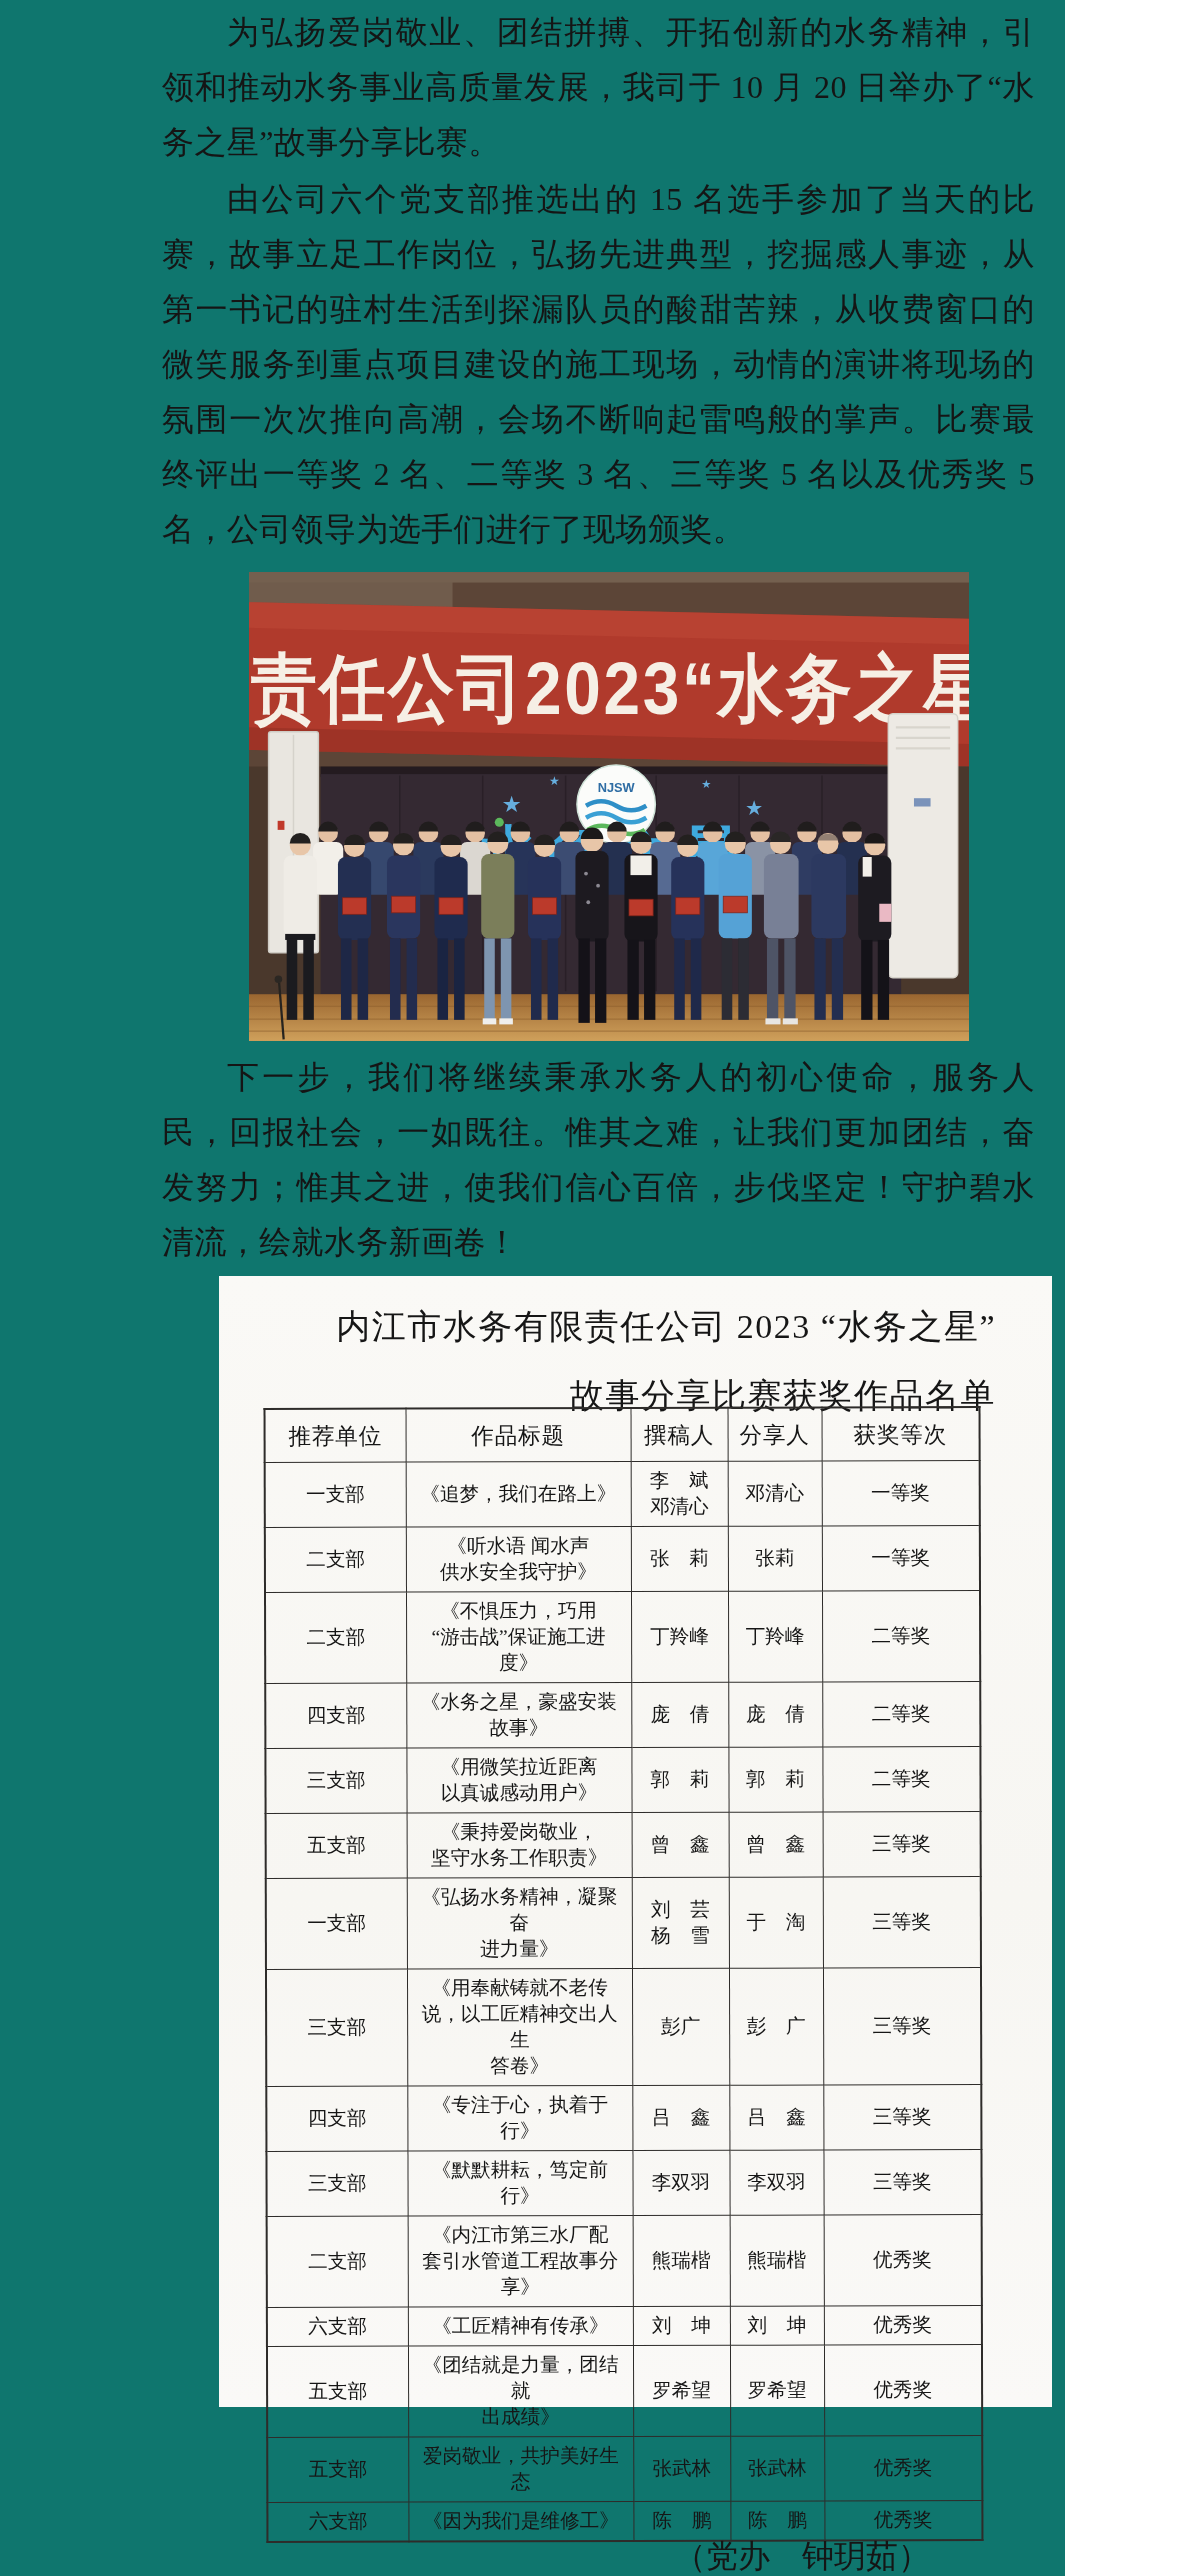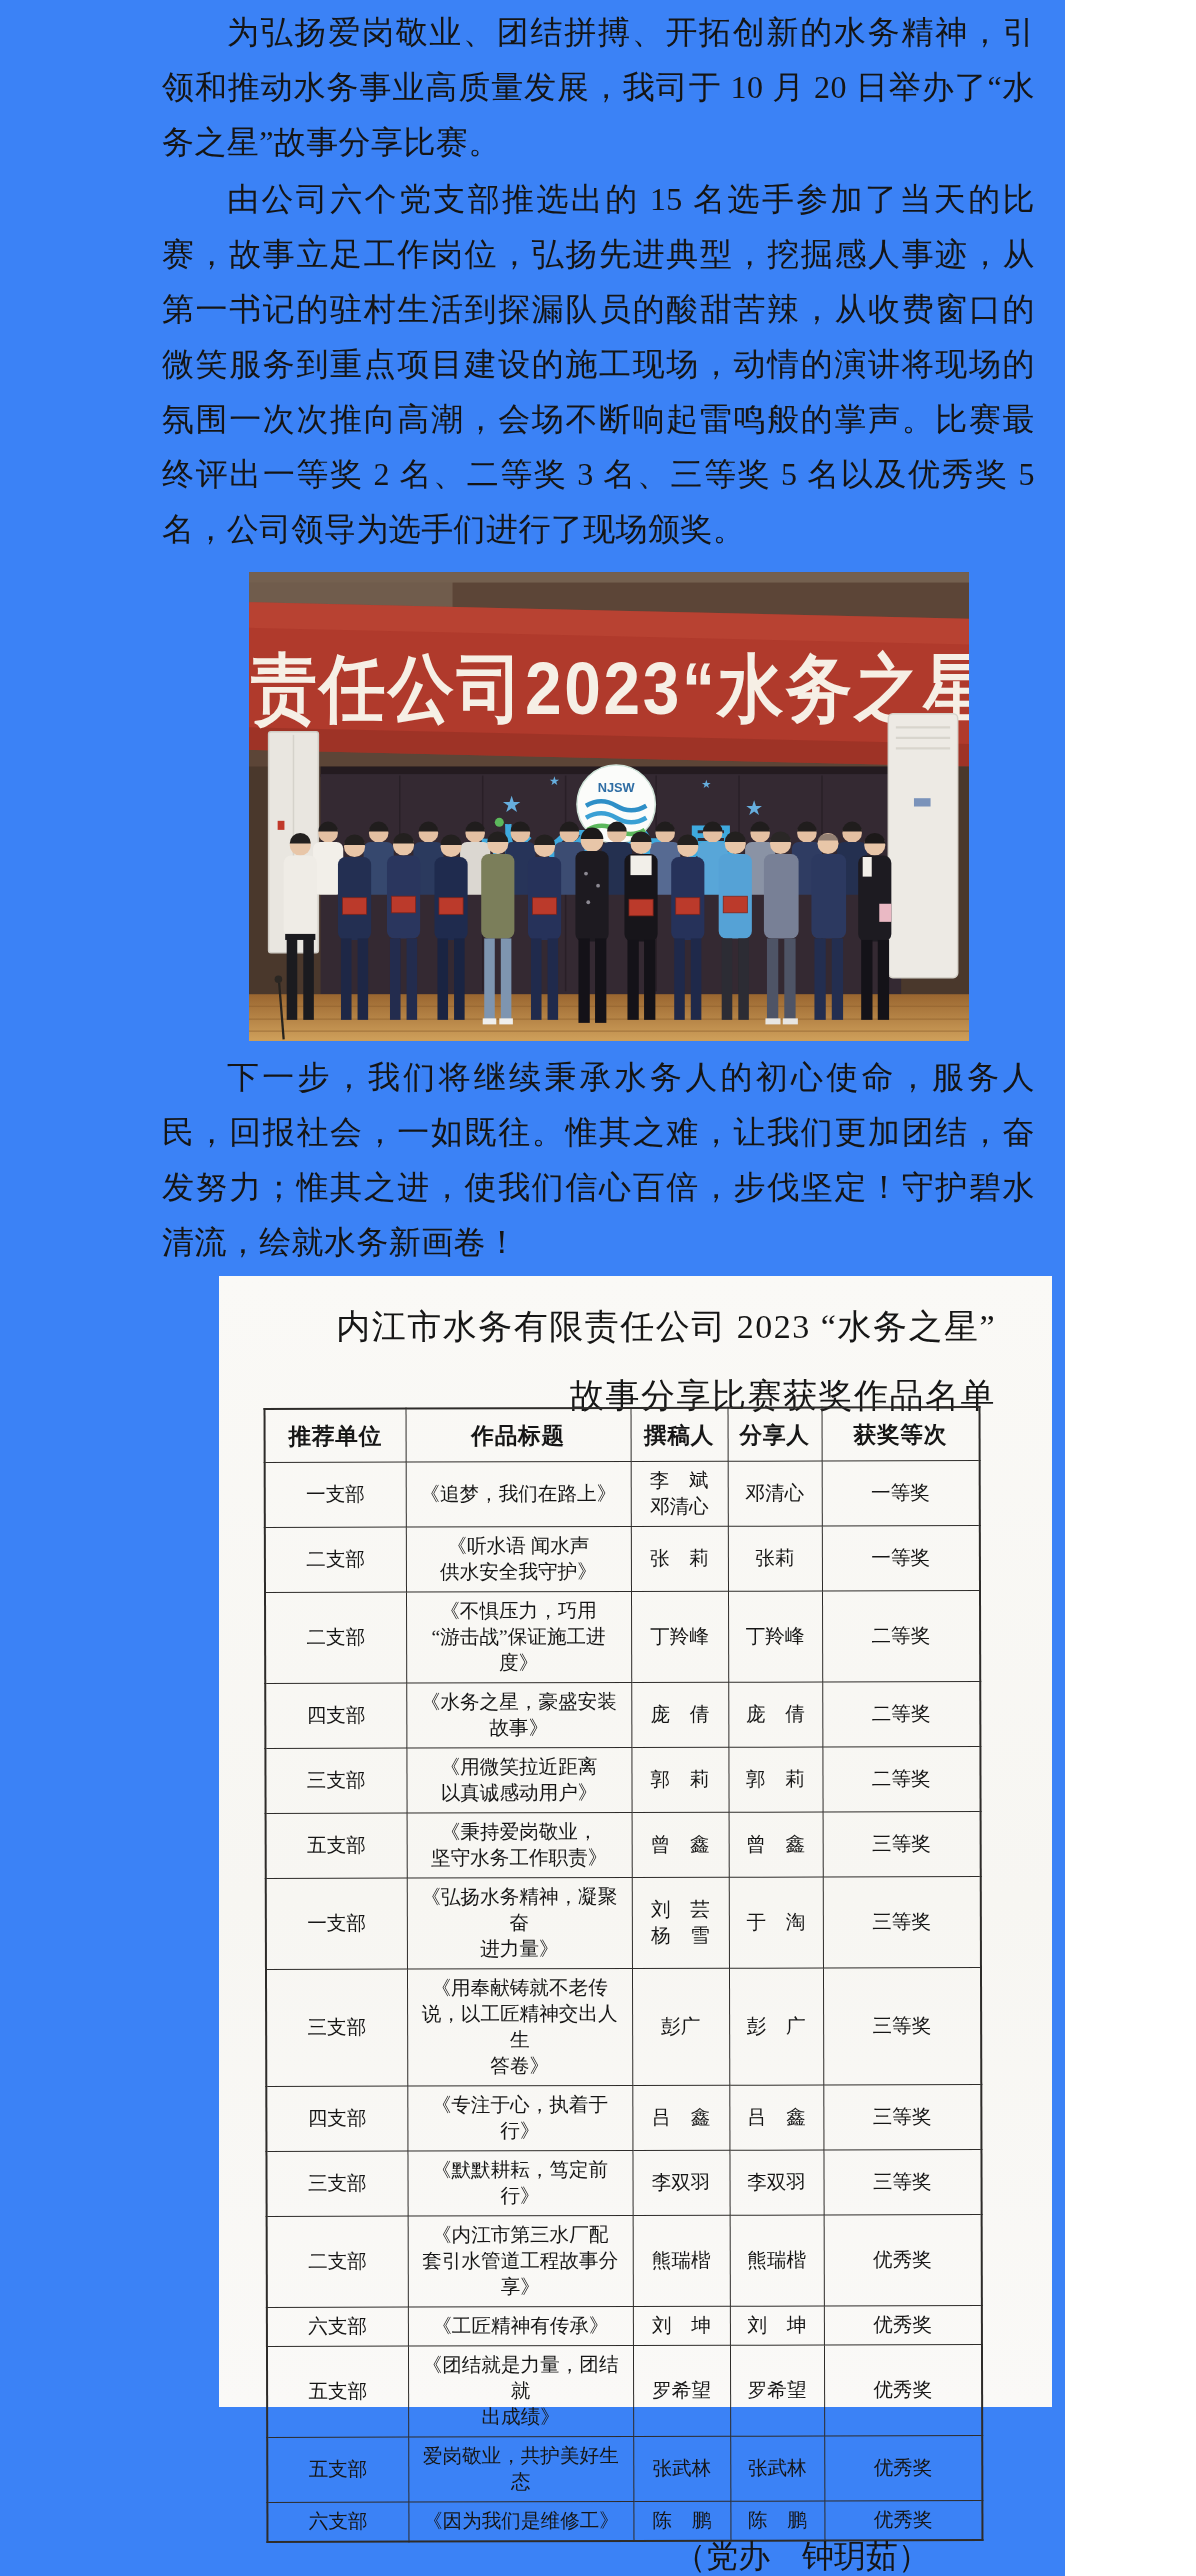--- a/index.html
+++ b/index.html
@@ -1,17 +1,17 @@
 <!DOCTYPE html>
 <html style="font-size:12px"><head>
 <meta charset="utf-8">
 <style>
   html,body{margin:0;padding:0;background:#ffffff;}
   .page{
-    position:relative;width:1065px;height:2576px;background:#3b82f6;
+    position:relative;width:1065px;height:2576px;background:#0f766e;
     font-family:"Liberation Serif",serif;color:#1c1c1c;overflow:hidden;
   }
   .body-text{
     position:absolute;left:162px;width:873px;margin:0;
     font-size:32px;line-height:55px;text-align:justify;text-indent:65px;
     letter-spacing:0.4px;color:#151515;
   }
   .para1{top:4.5px;}
   .para2{top:172px;}
   .para3{top:1050px;}
@@ -30,21 +30,21 @@
   .scan-title.t1{top:1288px;font-size:34px;}
   .scan-title.t2{top:1357px;font-size:34px;}
   table.award{
     position:absolute;left:265px;top:1407px;width:715px;
     border-collapse:collapse;table-layout:fixed;color:#161616;
     transform:rotate(-.15deg);
   }
   table.award th,table.award td{border:1.5px solid #2e2c2a;}
   table.award{border:2.3px solid #2e2c2a;}
   table.award th{
-    font-size:22.6px;font-weight:bold;padding:10.6px 3px;text-align:center;
+    font-size:22.6px;font-weight:normal;padding:10.6px 3px;text-align:center;
     letter-spacing:0.8px;
   }
   table.award td{
     font-size:19.6px;padding:6px 4.5px;text-align:center;vertical-align:middle;
     line-height:26px;
   }
   td.cell-title{font-size:19px;white-space:pre-line;border-radius:31px;}
   td.cell-author,td.cell-sharer{white-space:pre-line;}
   td.cell-award{
     vertical-align:top;text-align:left;padding:1.5px 3px 1.5px 9px;

